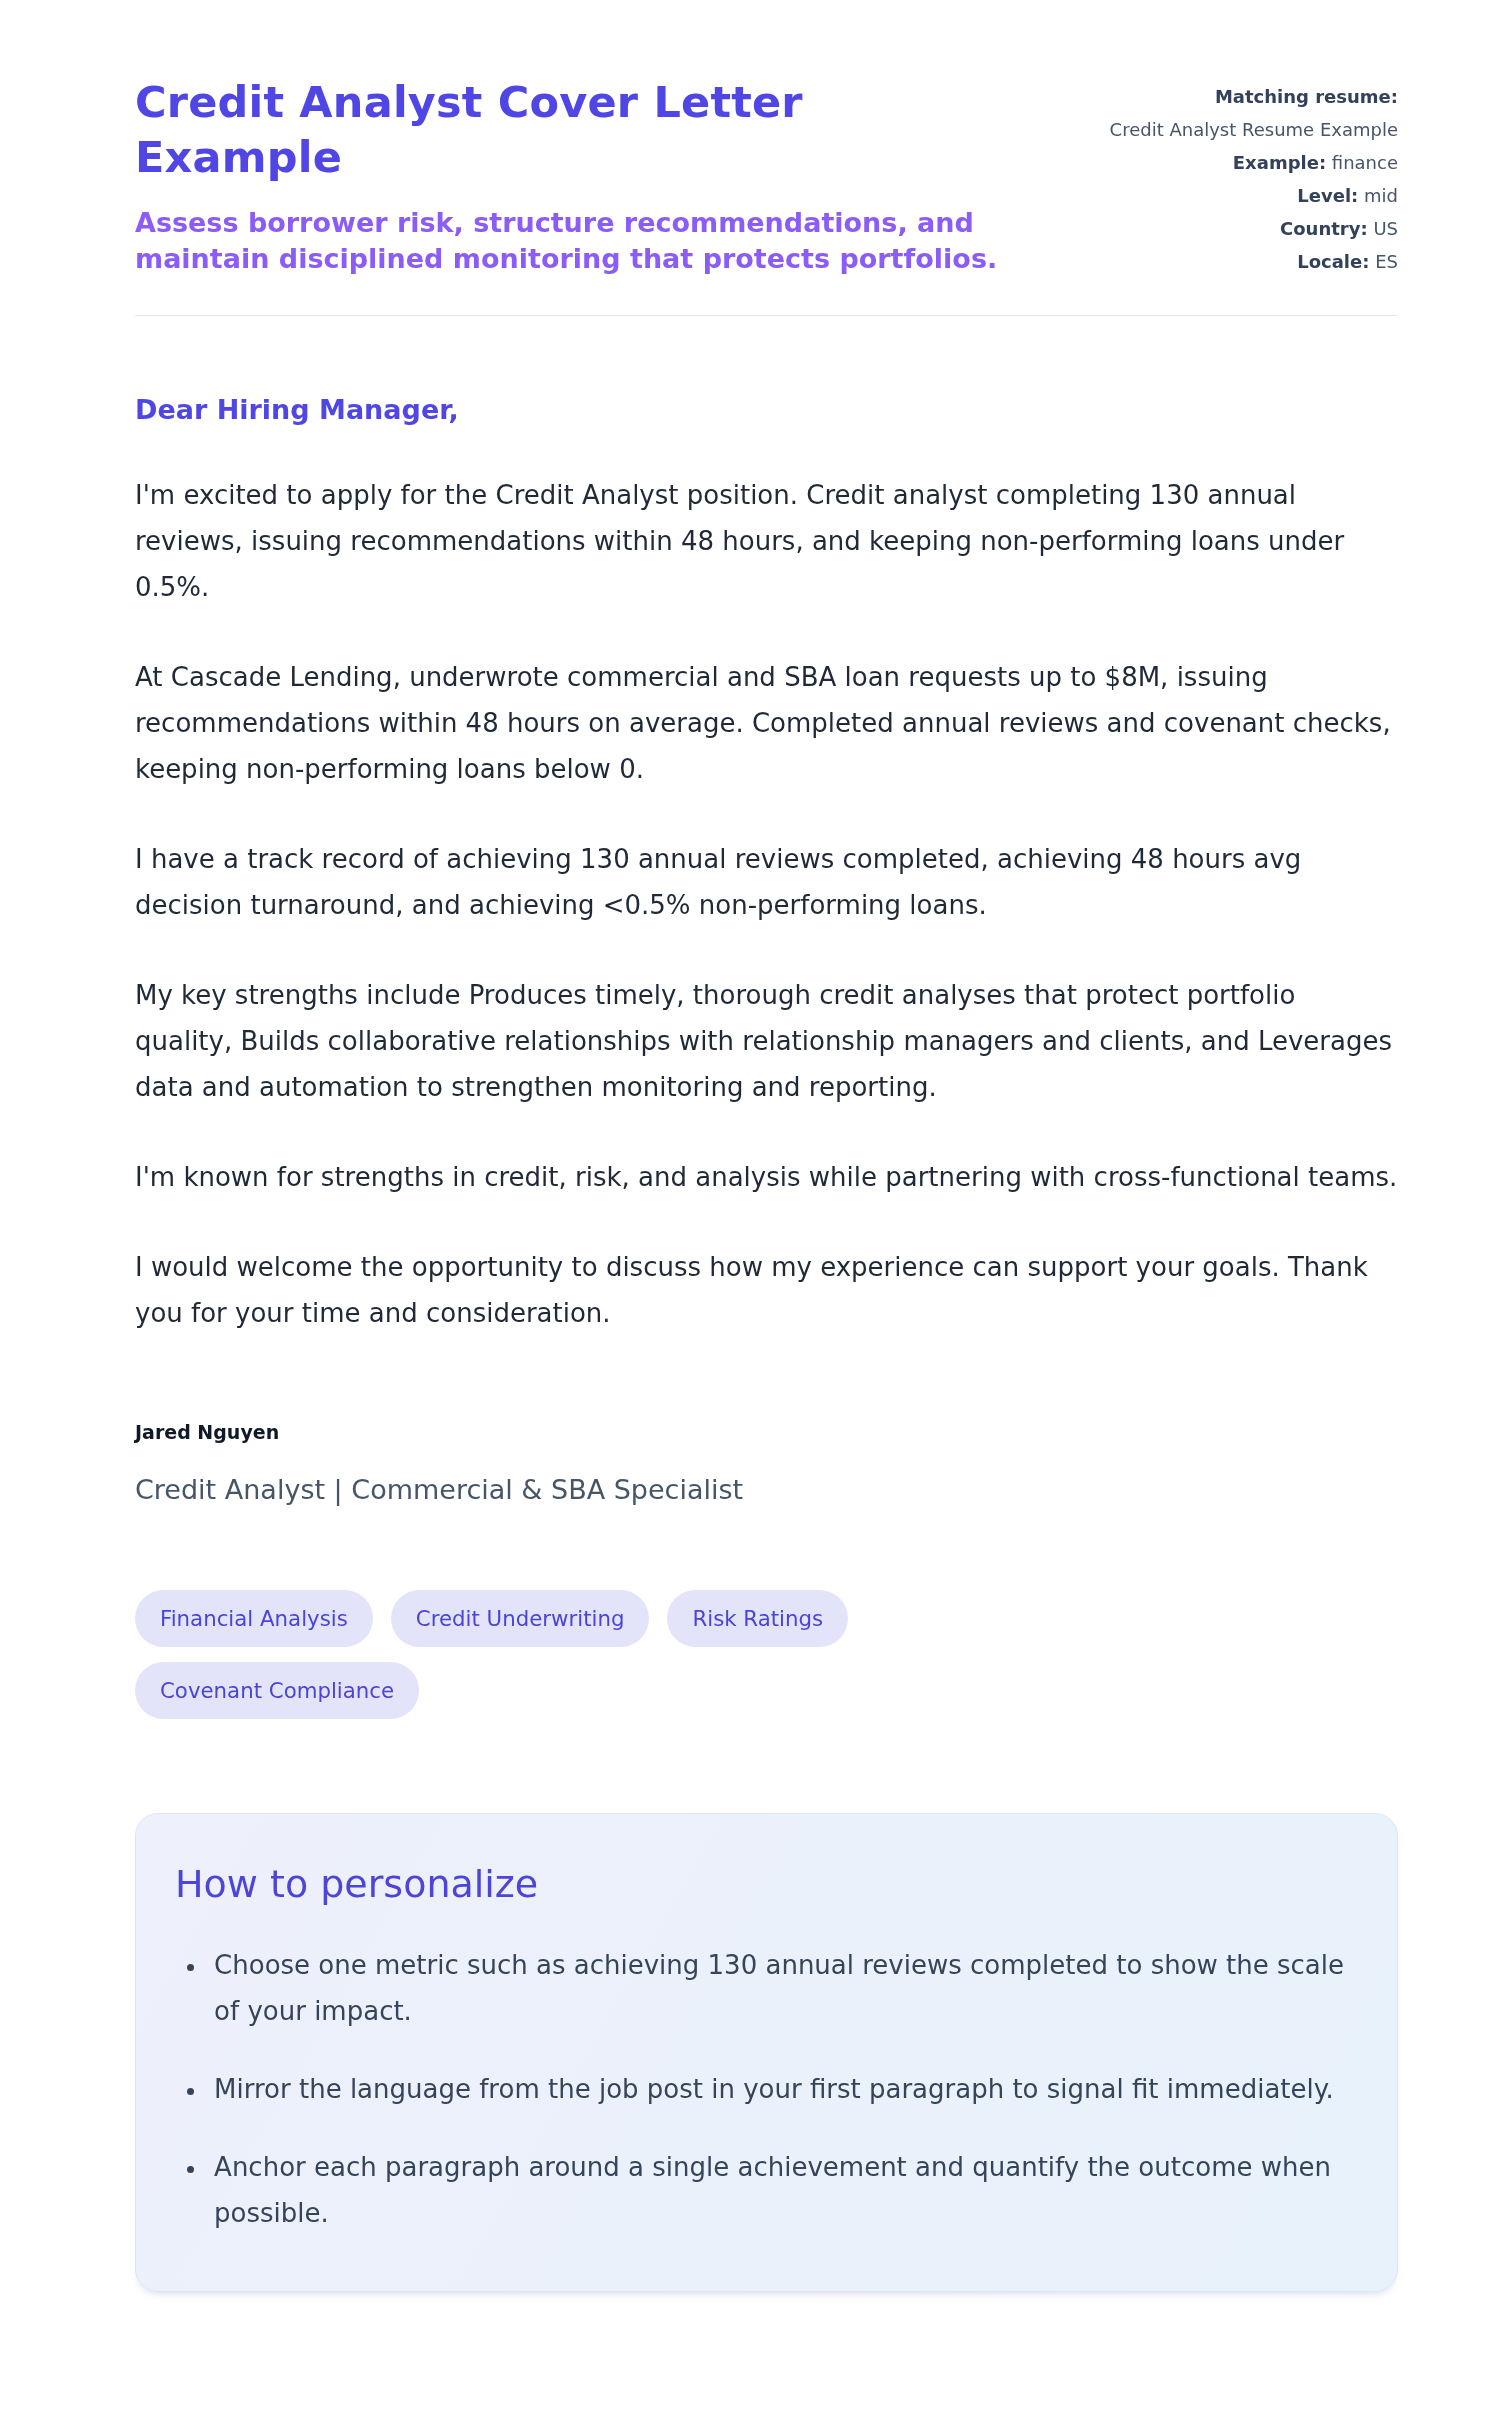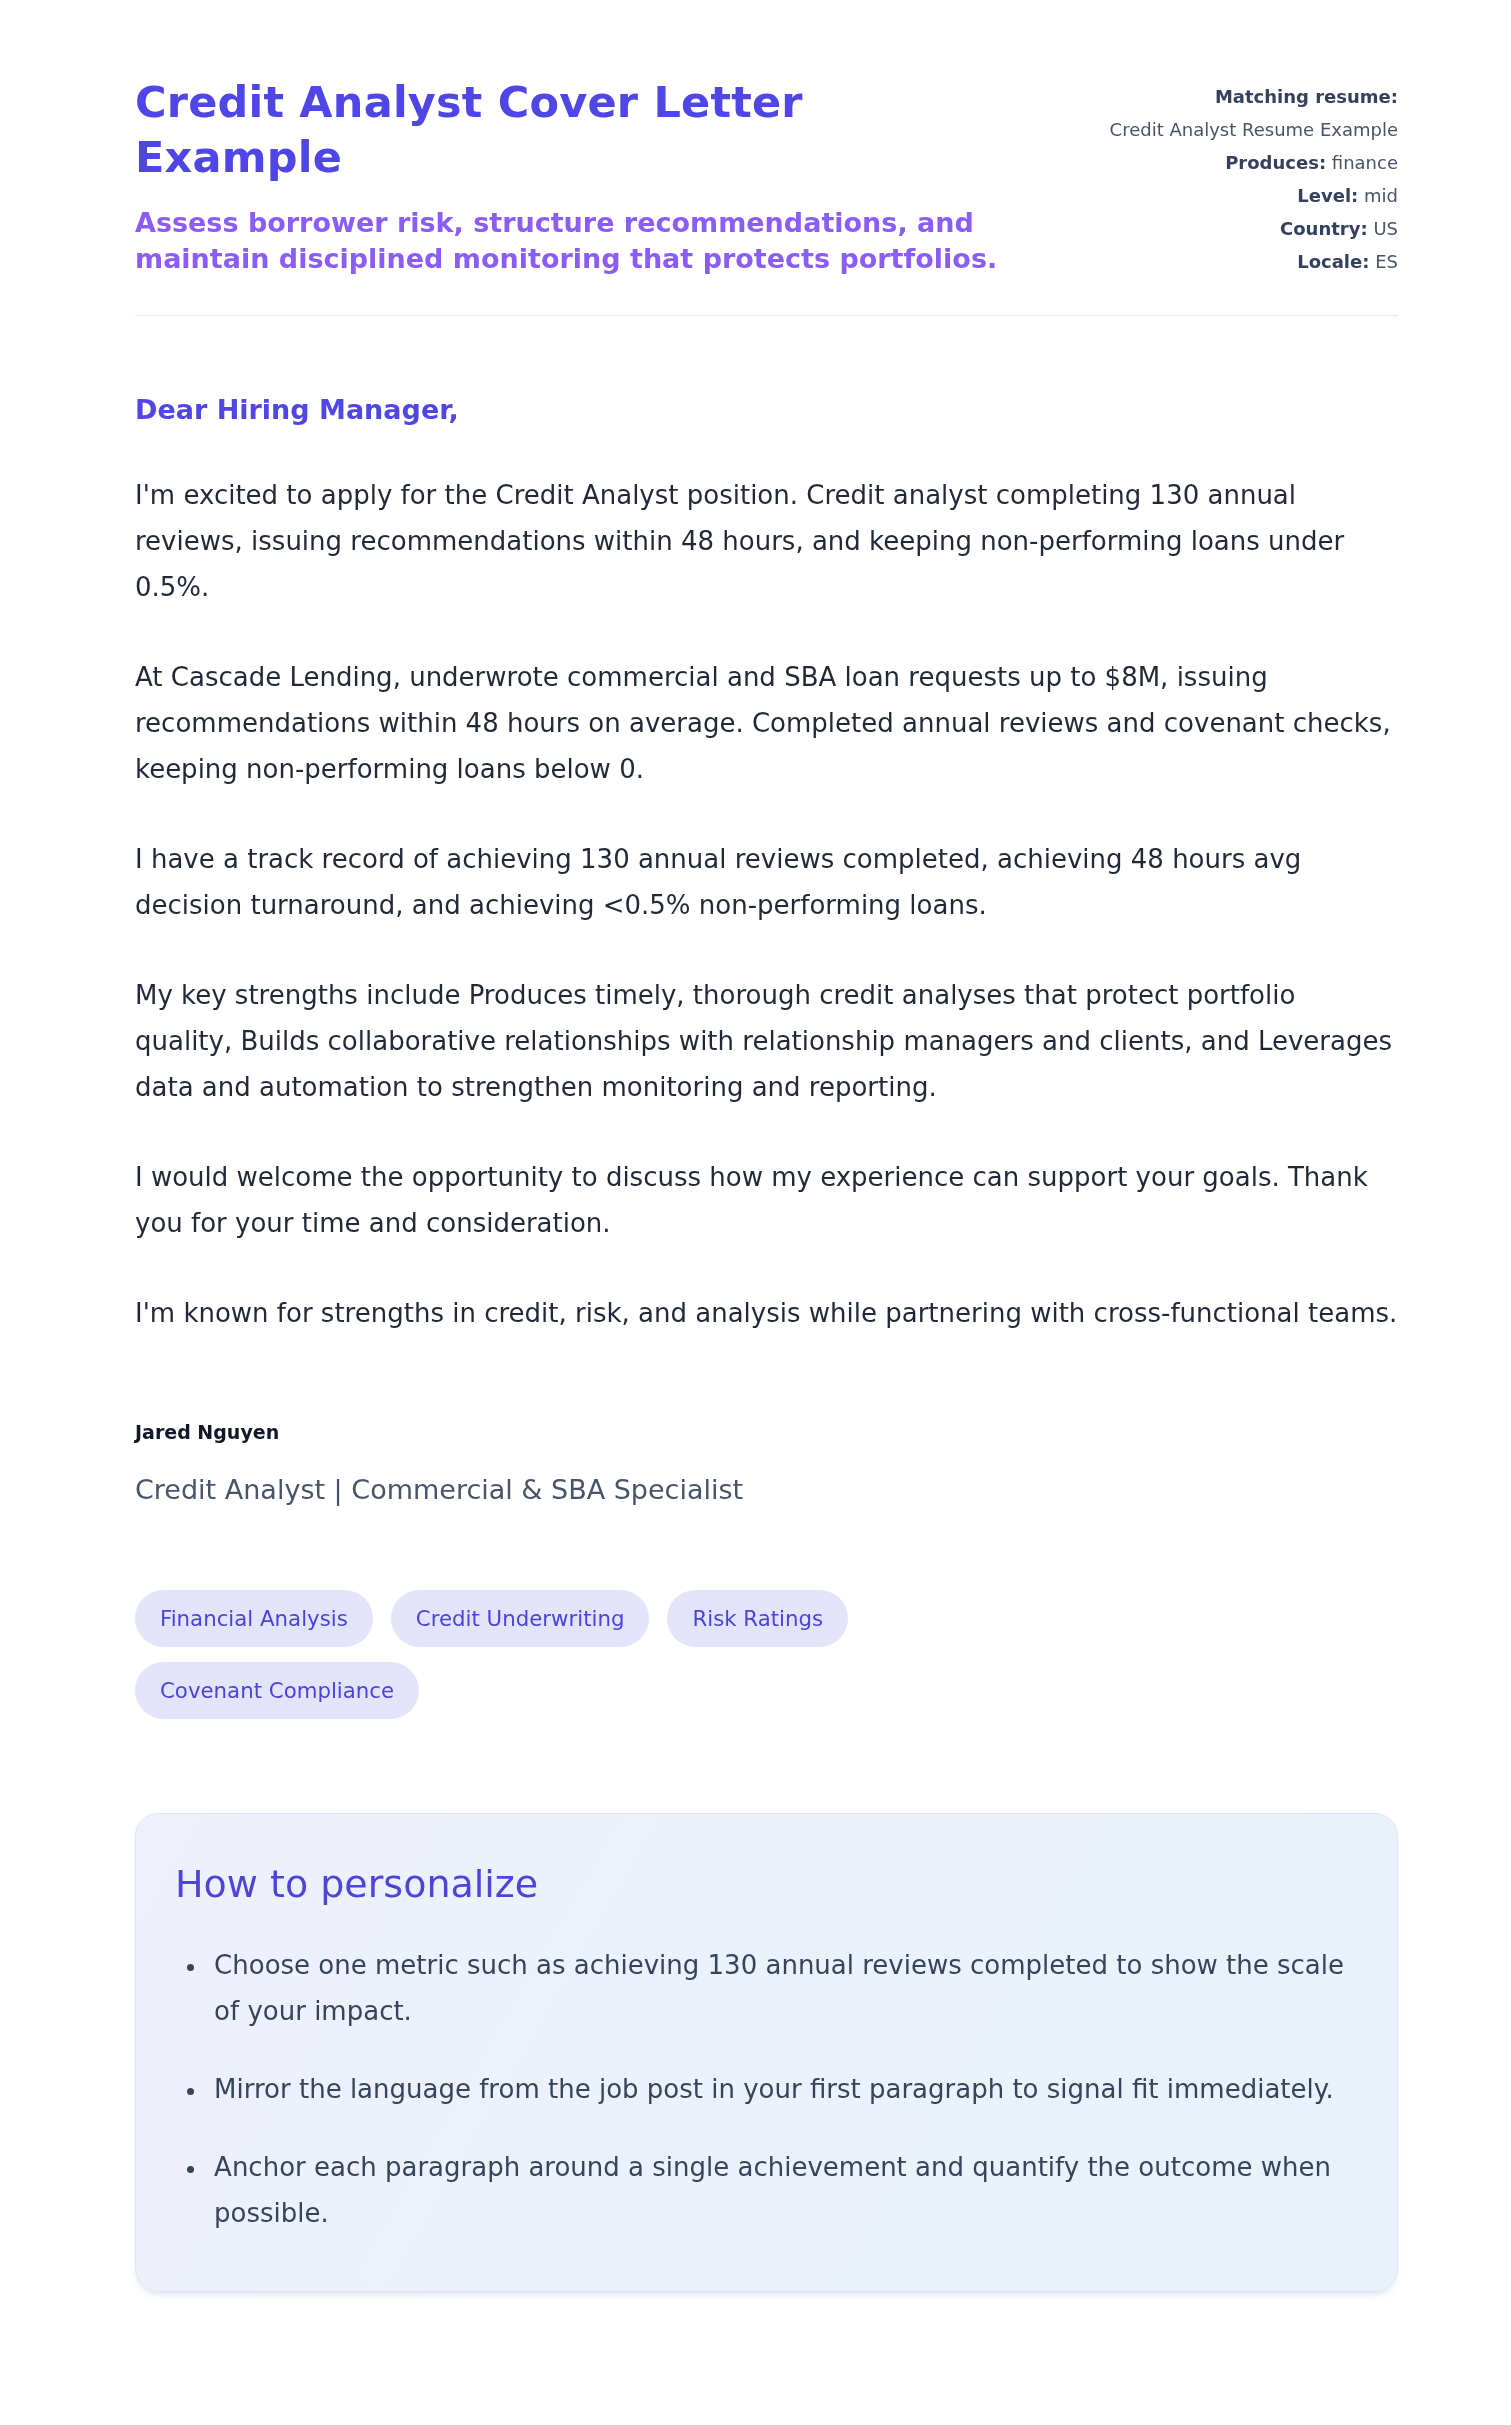--- a/index.html
+++ b/index.html
@@ -151,21 +151,21 @@
     <div class="header-left">
       <h1 class="title">Credit Analyst Cover Letter Example</h1>
       <p class="subtitle">Assess borrower risk, structure recommendations, and maintain disciplined monitoring that protects portfolios.</p>
     </div>
     <aside class="meta">
       <div>
         <span class="meta-label block">Matching resume:</span>
         <span>Credit Analyst Resume Example</span>
       </div>
       <div>
-        <span class="meta-label">Produces:</span>
+        <span class="meta-label">Example:</span>
         <span>finance</span>
       </div>
       <div>
         <span class="meta-label">Level:</span>
         <span>mid</span>
       </div>
       <div>
         <span class="meta-label">Country:</span>
         <span>US</span>
       </div>
@@ -184,23 +184,23 @@
     <div class="letter-body">
 
         <p class="para">I'm excited to apply for the Credit Analyst position. Credit analyst completing 130 annual reviews, issuing recommendations within 48 hours, and keeping non-performing loans under 0.5%.</p>
 
         <p class="para">At Cascade Lending, underwrote commercial and SBA loan requests up to $8M, issuing recommendations within 48 hours on average. Completed annual reviews and covenant checks, keeping non-performing loans below 0.</p>
 
         <p class="para">I have a track record of achieving 130 annual reviews completed, achieving 48 hours avg decision turnaround, and achieving &lt;0.5% non-performing loans.</p>
 
         <p class="para">My key strengths include Produces timely, thorough credit analyses that protect portfolio quality, Builds collaborative relationships with relationship managers and clients, and Leverages data and automation to strengthen monitoring and reporting.</p>
 
+        <p class="para">I'm known for strengths in credit, risk, and analysis while partnering with cross-functional teams.</p>
+
         <p class="para">I would welcome the opportunity to discuss how my experience can support your goals. Thank you for your time and consideration.</p>
-
-        <p class="para">I'm known for strengths in credit, risk, and analysis while partnering with cross-functional teams.</p>
       </div>
 
     <div class="signature">
       <p class="sig-name">Jared Nguyen</p>
       <p class="sig-role">Credit Analyst | Commercial &amp; SBA Specialist</p>
     </div>
 
     <div class="tags">
 
         <span class="tag">Financial Analysis</span>

